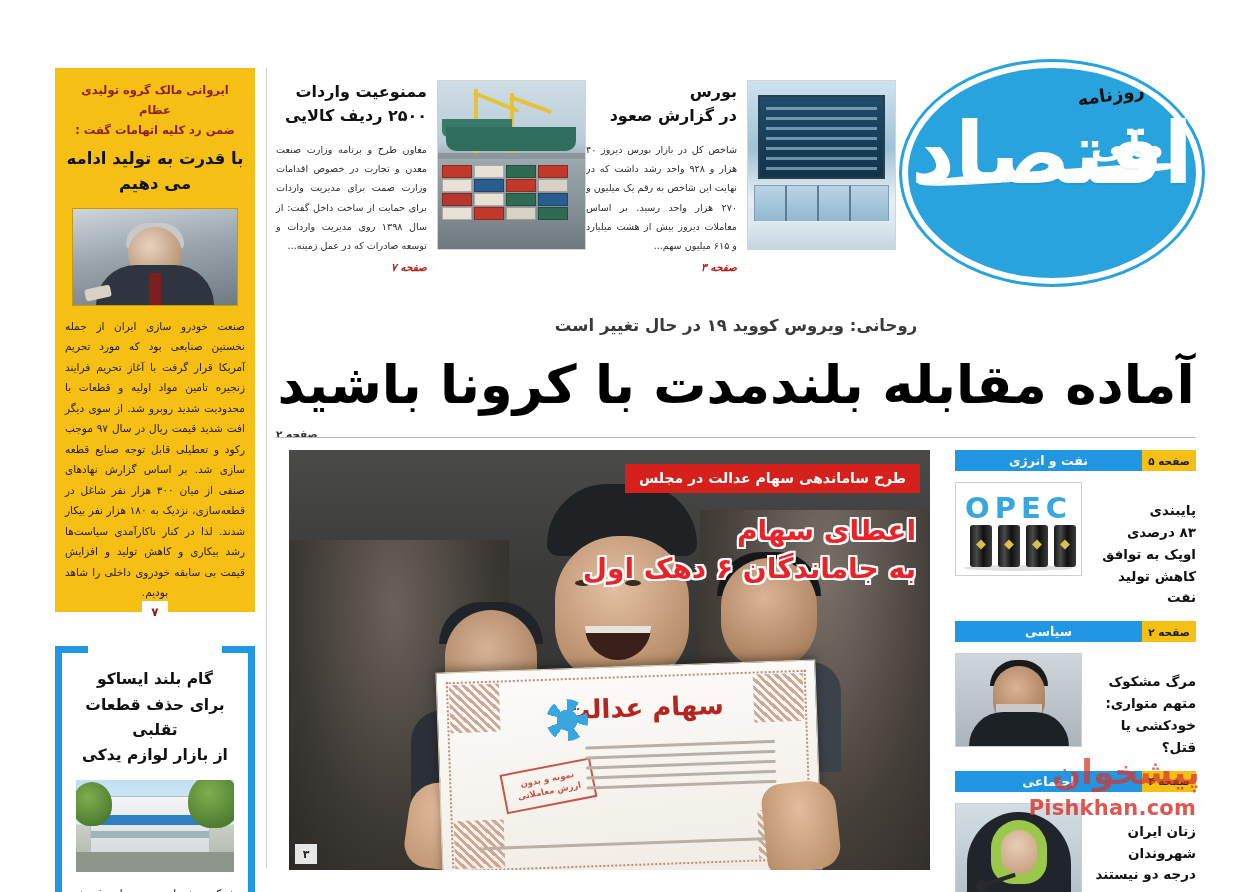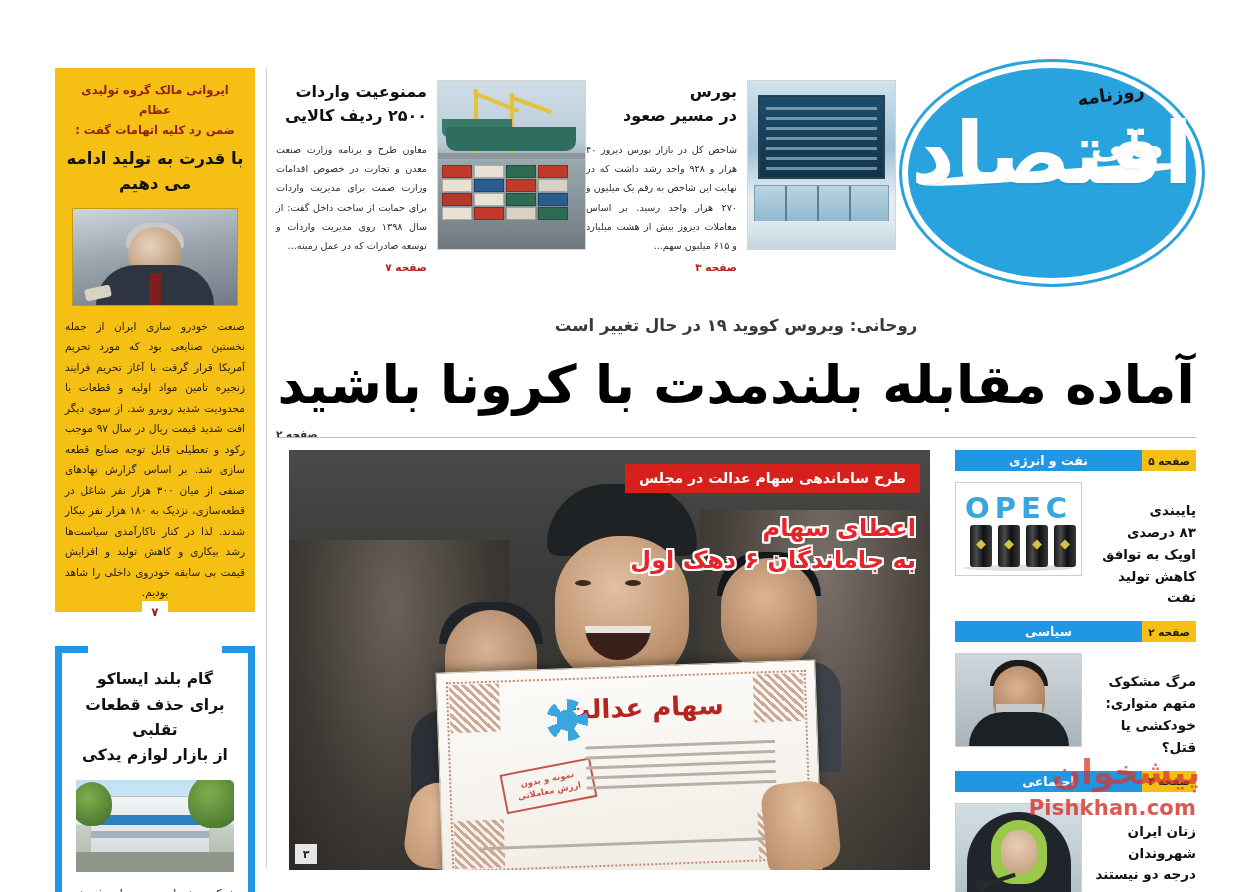--- a/index.html
+++ b/index.html
@@ -120,21 +120,21 @@
   .ts-item { display: flex; flex-direction: row; gap: 10px; width: 310px; }
   .ts-text { width: 152px; }
   .ts-head {
     color: #111; font-size: 16px; font-weight: bold; line-height: 1.5;
     text-align: right; letter-spacing: -.4px;
   }
   .ts-body {
     margin-top: 12px; color: #2a2a2a; font-size: 9.6px; line-height: 2.0;
     text-align: justify; text-align-last: right;
   }
-  .ts-page { margin-top: 6px; color: #b5241f; font-size: 10.5px; font-weight: bold; text-align: right; }
+  .ts-page { margin-top: 6px; color: #b5241f; font-size: 10.5px; font-weight: bold; text-align: right; font-style: italic; }
   .ts-photo { width: 150px; height: 170px; overflow: hidden; position: relative; border: 1px solid #d4d4d4; }
 
   
   .bourse { background: linear-gradient(180deg,#cfe3ef 0%,#9fc3d8 40%,#e7eef3 70%,#cfdde6 100%); }
   .bourse .board {
     position: absolute; left: 10px; right: 10px; top: 14px; height: 84px;
     background: linear-gradient(180deg,#1e4c6b,#123449); border: 2px solid #2a3f4d;
   }
   .bourse .board .row {
     position: absolute; left: 6px; right: 6px; height: 3px; background: rgba(180,220,240,.55);
@@ -312,21 +312,21 @@
   .mp-hand-r { position: absolute; right: 92px; bottom: 0; width: 74px; height: 88px;
     background: radial-gradient(ellipse at 50% 30%, #e2bd9c, #b68a66); border-radius: 20px 28px 22px 10px; transform: rotate(-6deg); }
 
   .mp-redbar {
     position: absolute; right: 10px; top: 14px; background: #d6201c;
     color: #fff; font-size: 14px; font-weight: bold; padding: 6px 14px 7px 14px;
     letter-spacing: -.3px; white-space: nowrap;
   }
   .mp-bighead {
     position: absolute; right: 14px; top: 62px; width: 420px; text-align: right;
-    color: #e8232a; font-size: 24px; font-weight: bold; line-height: 1.35;
+    color: #e8232a; font-size: 28px; font-weight: bold; line-height: 1.35;
     letter-spacing: -1.2px;
     text-shadow:
       -2px -2px 0 #fff, 2px -2px 0 #fff, -2px 2px 0 #fff, 2px 2px 0 #fff,
       0 -2px 0 #fff, 0 2px 0 #fff, -2px 0 0 #fff, 2px 0 0 #fff;
     white-space: nowrap;
   }
   .mp-pagenum {
     position: absolute; left: 6px; bottom: 6px; width: 22px; height: 20px;
     background: #e6e6e6; color: #222; font-size: 11px; font-weight: bold;
     display: flex; align-items: center; justify-content: center;
@@ -498,21 +498,21 @@
         </div>
         <div class="glass">
           <div class="mull" style="left:30px;"></div>
           <div class="mull" style="left:62px;"></div>
           <div class="mull" style="left:94px;"></div>
         </div>
         <div class="floor"></div>
       </div>
       <div class="ts-text">
         <div class="ts-head" style="white-space:pre-line;">بورس
-در مسیر صعود</div>
+در گزارش صعود</div>
         <div class="ts-body">شاخص کل در بازار بورس دیروز ۴۰ هزار و ۹۲۸ واحد رشد داشت که در نهایت این شاخص به رقم یک میلیون و ۲۷۰ هزار واحد رسید. بر اساس معاملات دیروز بیش از هشت میلیارد و ۶۱۵ میلیون سهم...</div>
         <div class="ts-page">صفحه ۳</div>
       </div>
     </div>
 
   </div>
 
   <div class="masthead">
     <div class="mh-ellipse"></div>
     <div class="mh-rooznameh">روزنامه</div>

